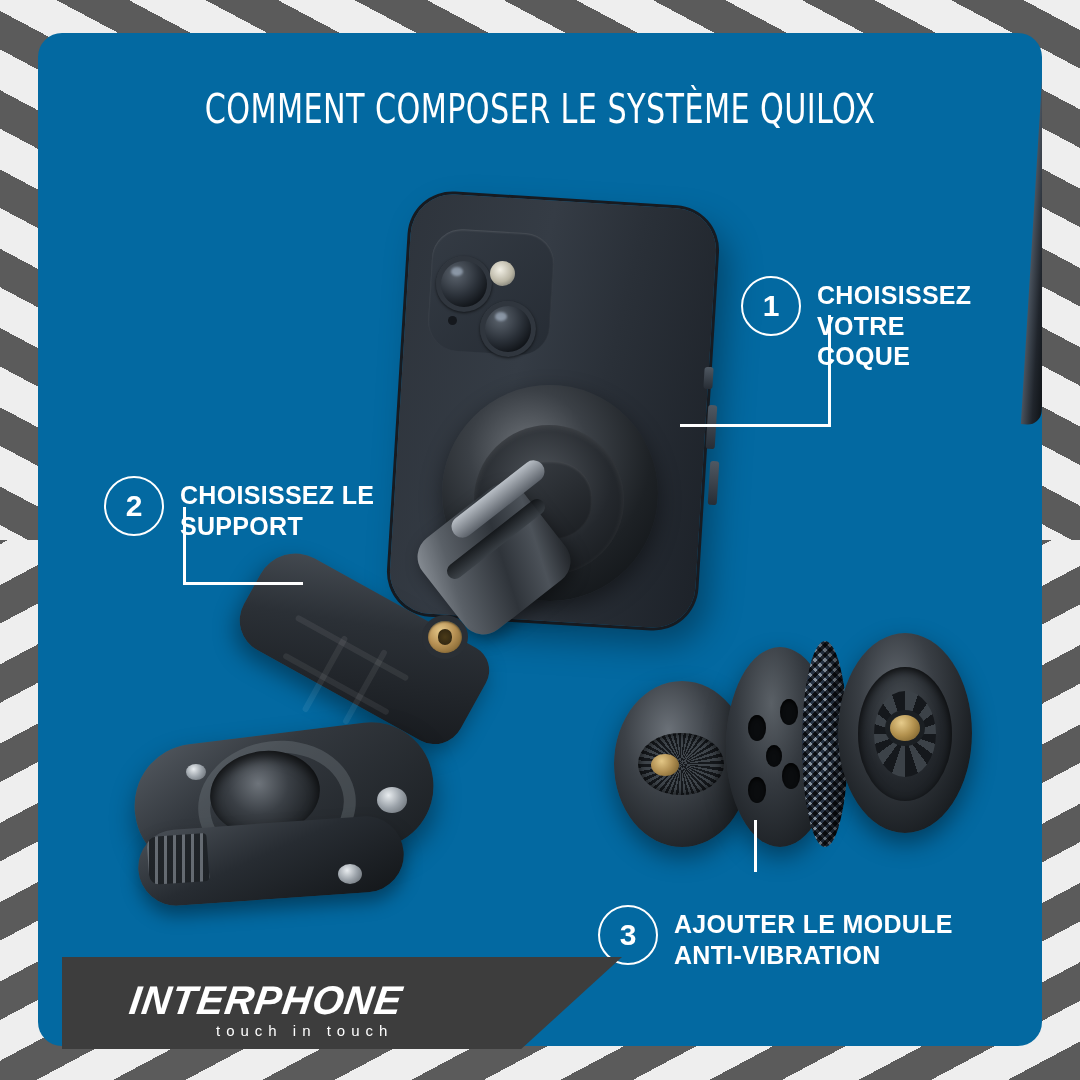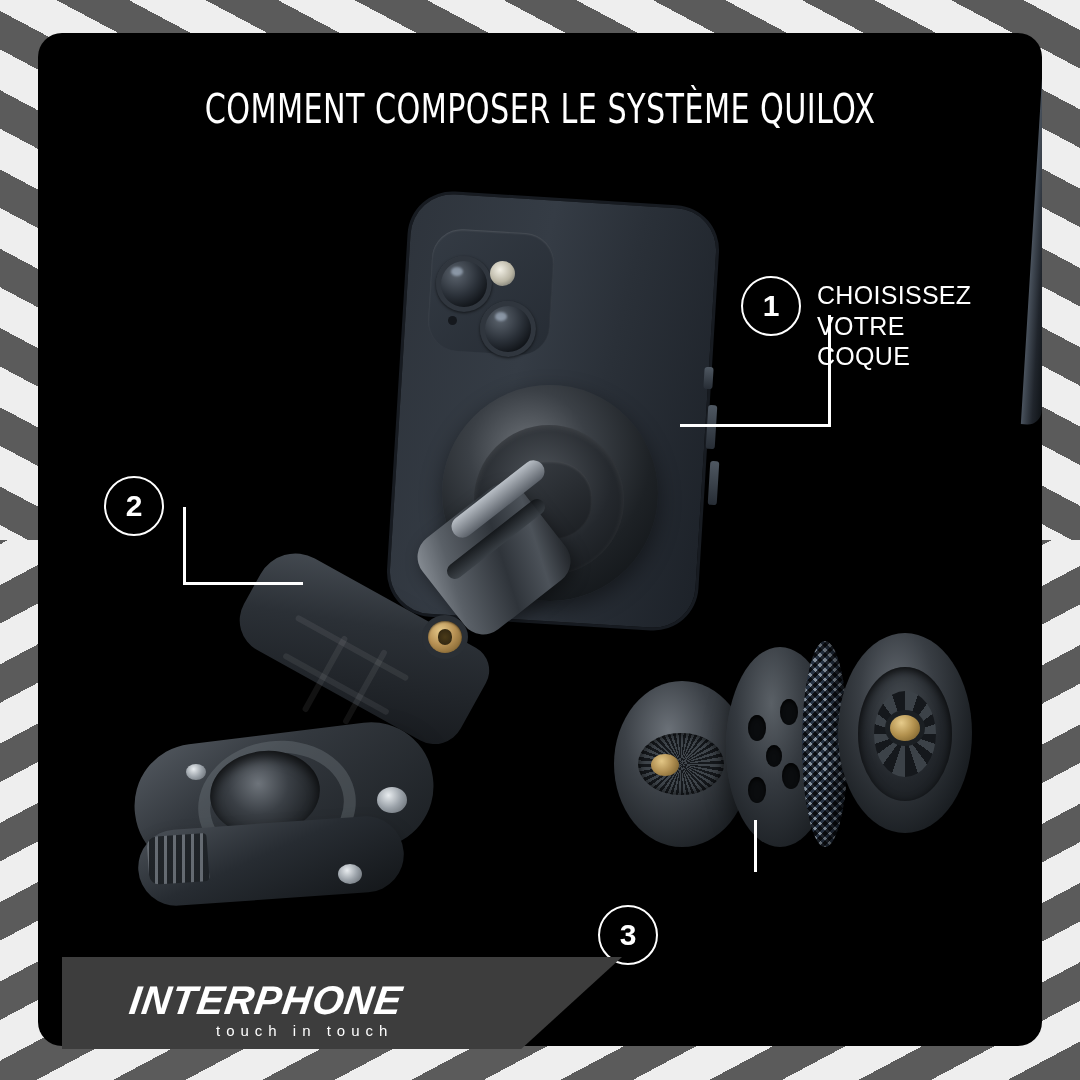--- a/index.html
+++ b/index.html
@@ -18,38 +18,38 @@
   .stripes.b{
     position:absolute;inset:0;
     background:
       repeating-linear-gradient(28deg,#5b5b5b 0px,#5b5b5b 34px,#eeeeee 34px,#eeeeee 70px);
     clip-path:polygon(0 0,100% 0,100% 50%,0 50%);
   }
 
   
   .card{
     position:absolute;left:38px;top:33px;width:1004px;height:1013px;
-    background:#000000;border-radius:24px;overflow:hidden;
+    background:#0369a1;border-radius:24px;overflow:hidden;
   }
 
   .title{
     position:absolute;left:0;right:0;top:52px;text-align:center;
     color:#ffffff;font-size:41px;letter-spacing:.5px;font-weight:400;
     font-family:"Liberation Sans Narrow","DejaVu Sans Condensed","Liberation Sans",sans-serif;
     transform:scaleX(.82);transform-origin:center;white-space:nowrap;
   }
 
   
   .callout{position:absolute;display:flex;align-items:flex-start;gap:16px;}
   .badge{
     width:56px;height:56px;border-radius:50%;border:2px solid #ffffff;
     display:flex;align-items:center;justify-content:center;flex:0 0 auto;
     color:#fff;font-size:30px;font-weight:700;line-height:1;
   }
-  .ctext{color:#ffffff;font-size:25px;line-height:1.22;font-weight:400;letter-spacing:.3px;
+  .ctext{color:#ffffff;font-size:25px;line-height:1.22;font-weight:700;letter-spacing:.3px;
          padding-top:4px;white-space:pre-line;}
   #c1{left:703px;top:243px;}
   #c2{left:66px;top:443px;}
   #c3{left:560px;top:872px;}
 
   .lead{position:absolute;background:#ffffff;}
 
   
   .prod{position:absolute;inset:0;}
 
@@ -327,24 +327,28 @@
     <div class="lead" style="left:716px;top:787px;width:3px;height:52px;"></div>
 
     <div class="callout" id="c1">
       <div class="badge">1</div>
       <div class="ctext">CHOISISSEZ VOTRE
 COQUE</div>
     </div>
 
     <div class="callout" id="c2">
       <div class="badge">2</div>
+      <div class="ctext">CHOISISSEZ LE
+SUPPORT</div>
     </div>
 
     <div class="callout" id="c3">
       <div class="badge">3</div>
+      <div class="ctext">AJOUTER LE MODULE
+ANTI-VIBRATION</div>
     </div>
   </div>
 
   <div class="logo-bar"></div>
   <div class="logo-word">INTERPHONE</div>
   <div class="logo-tag">touch in touch</div>
 
 </div>
 
 </body></html>

